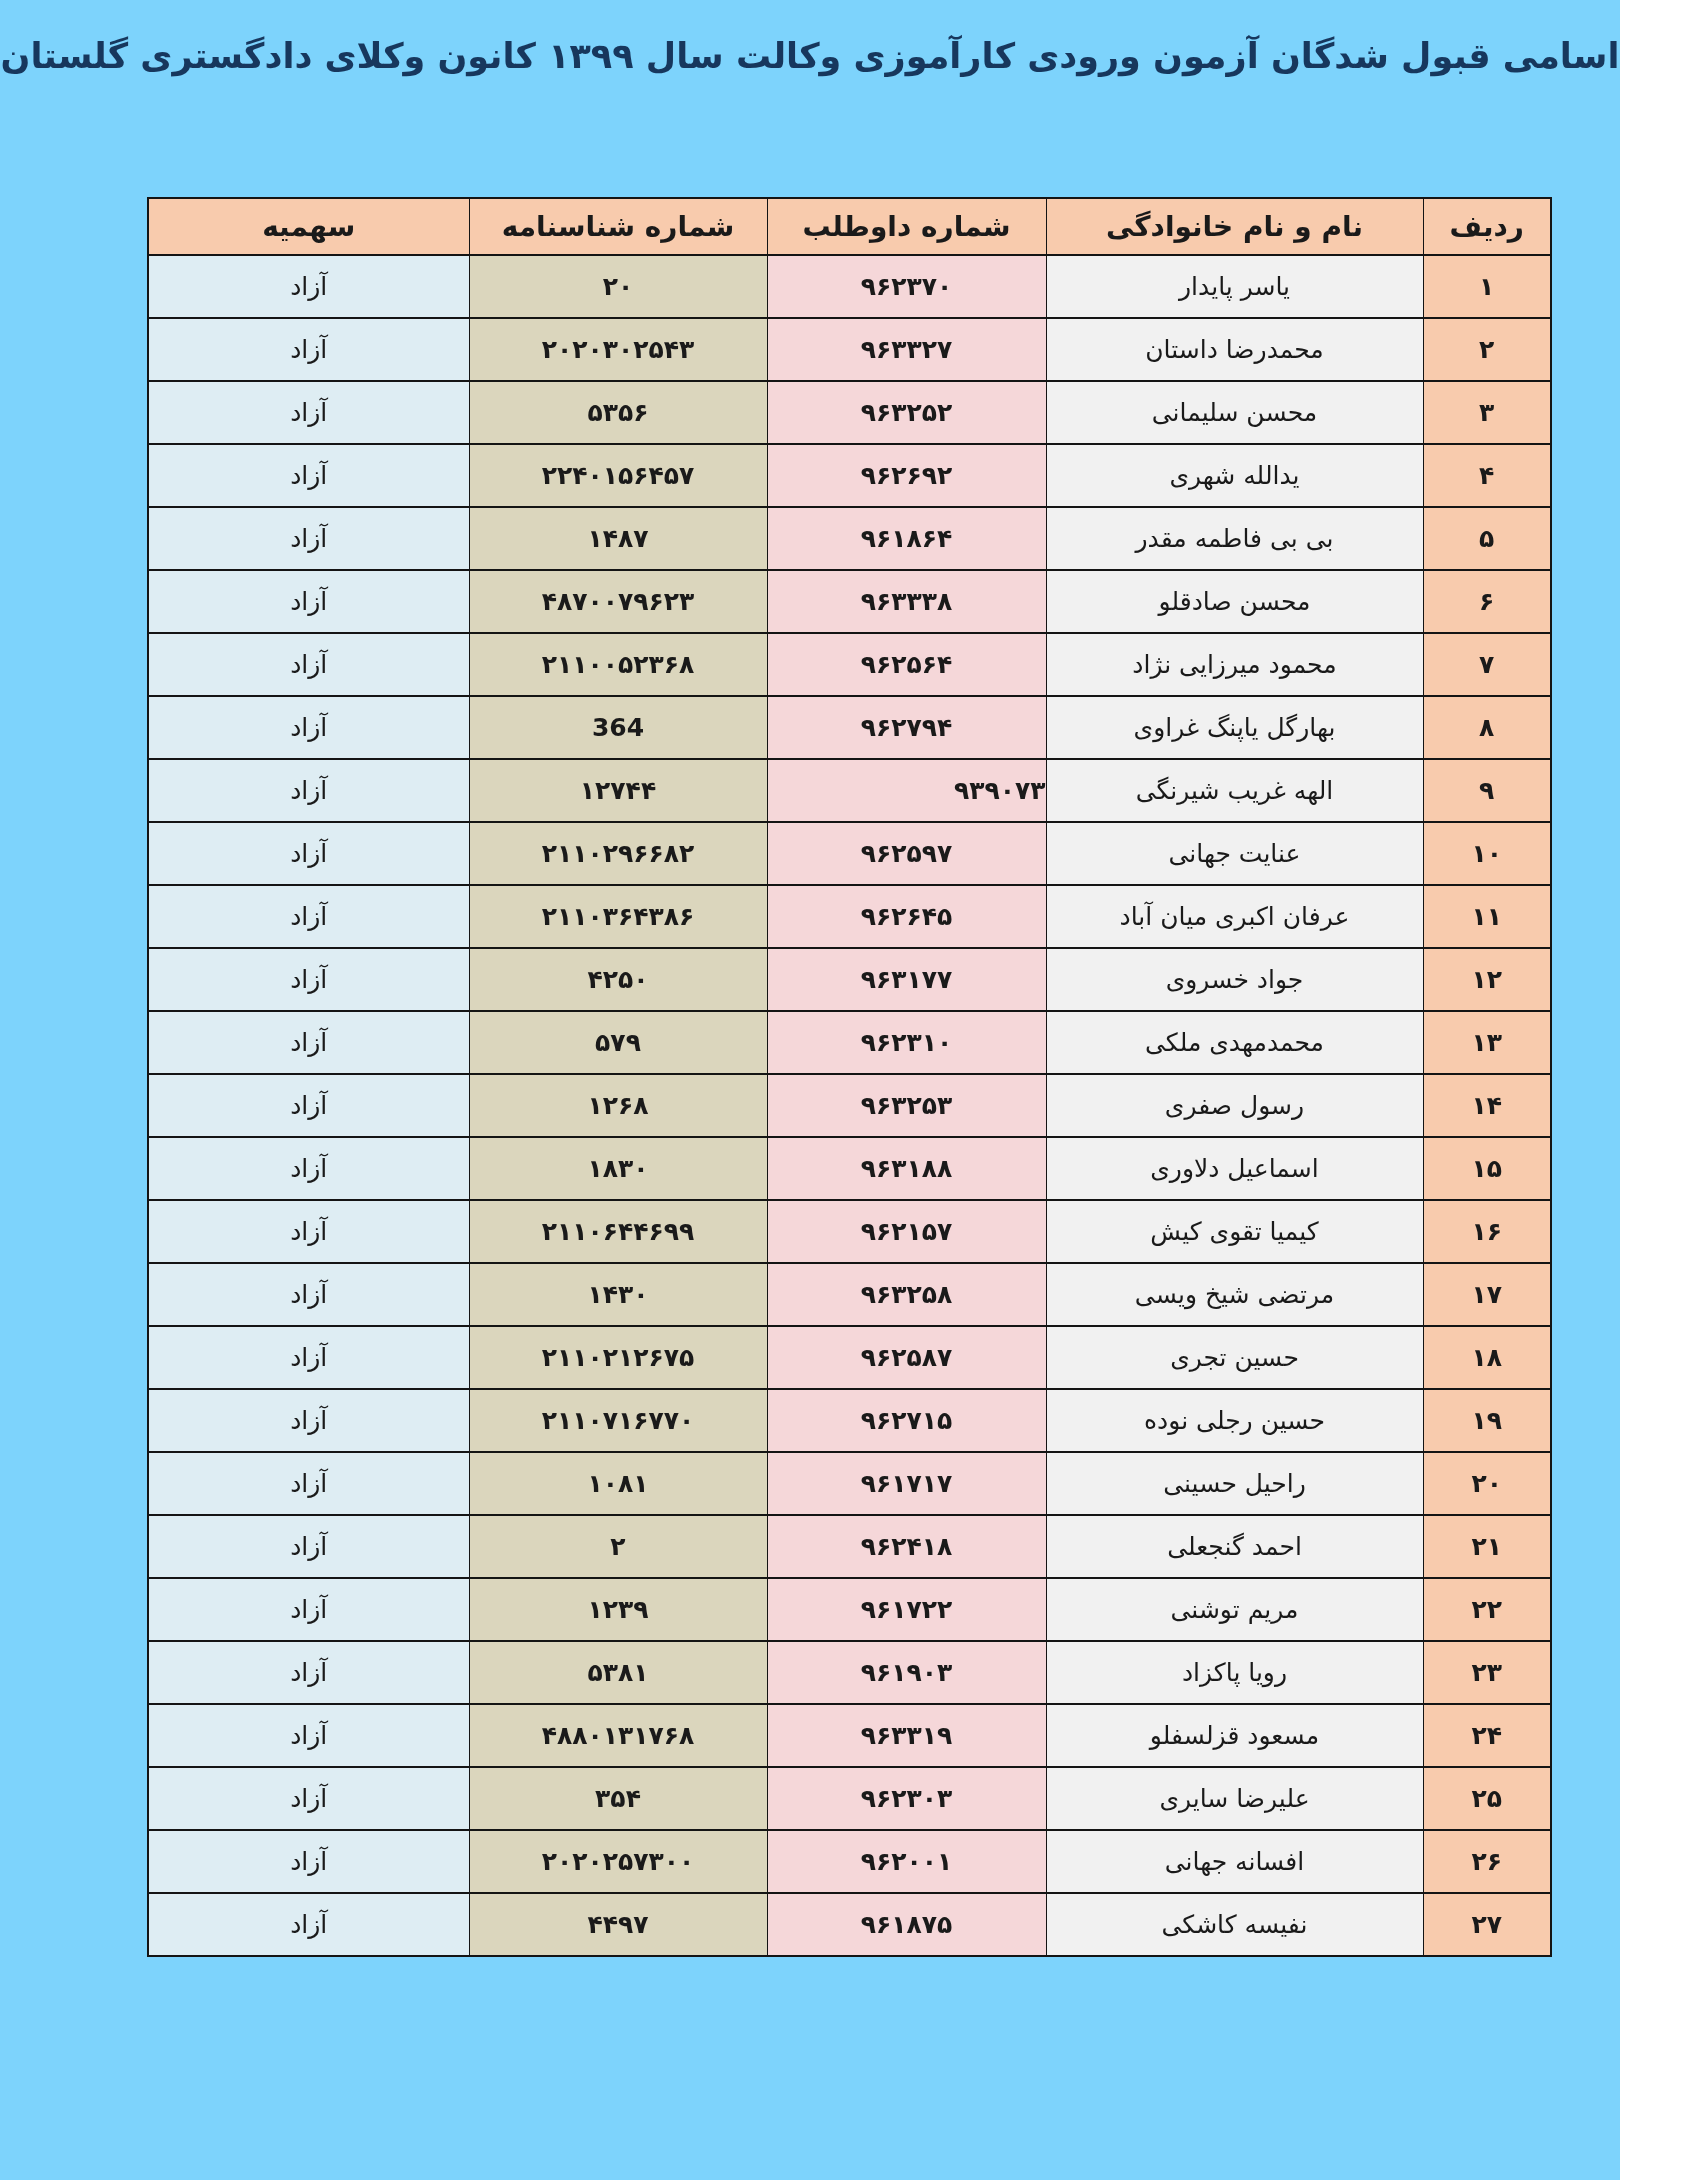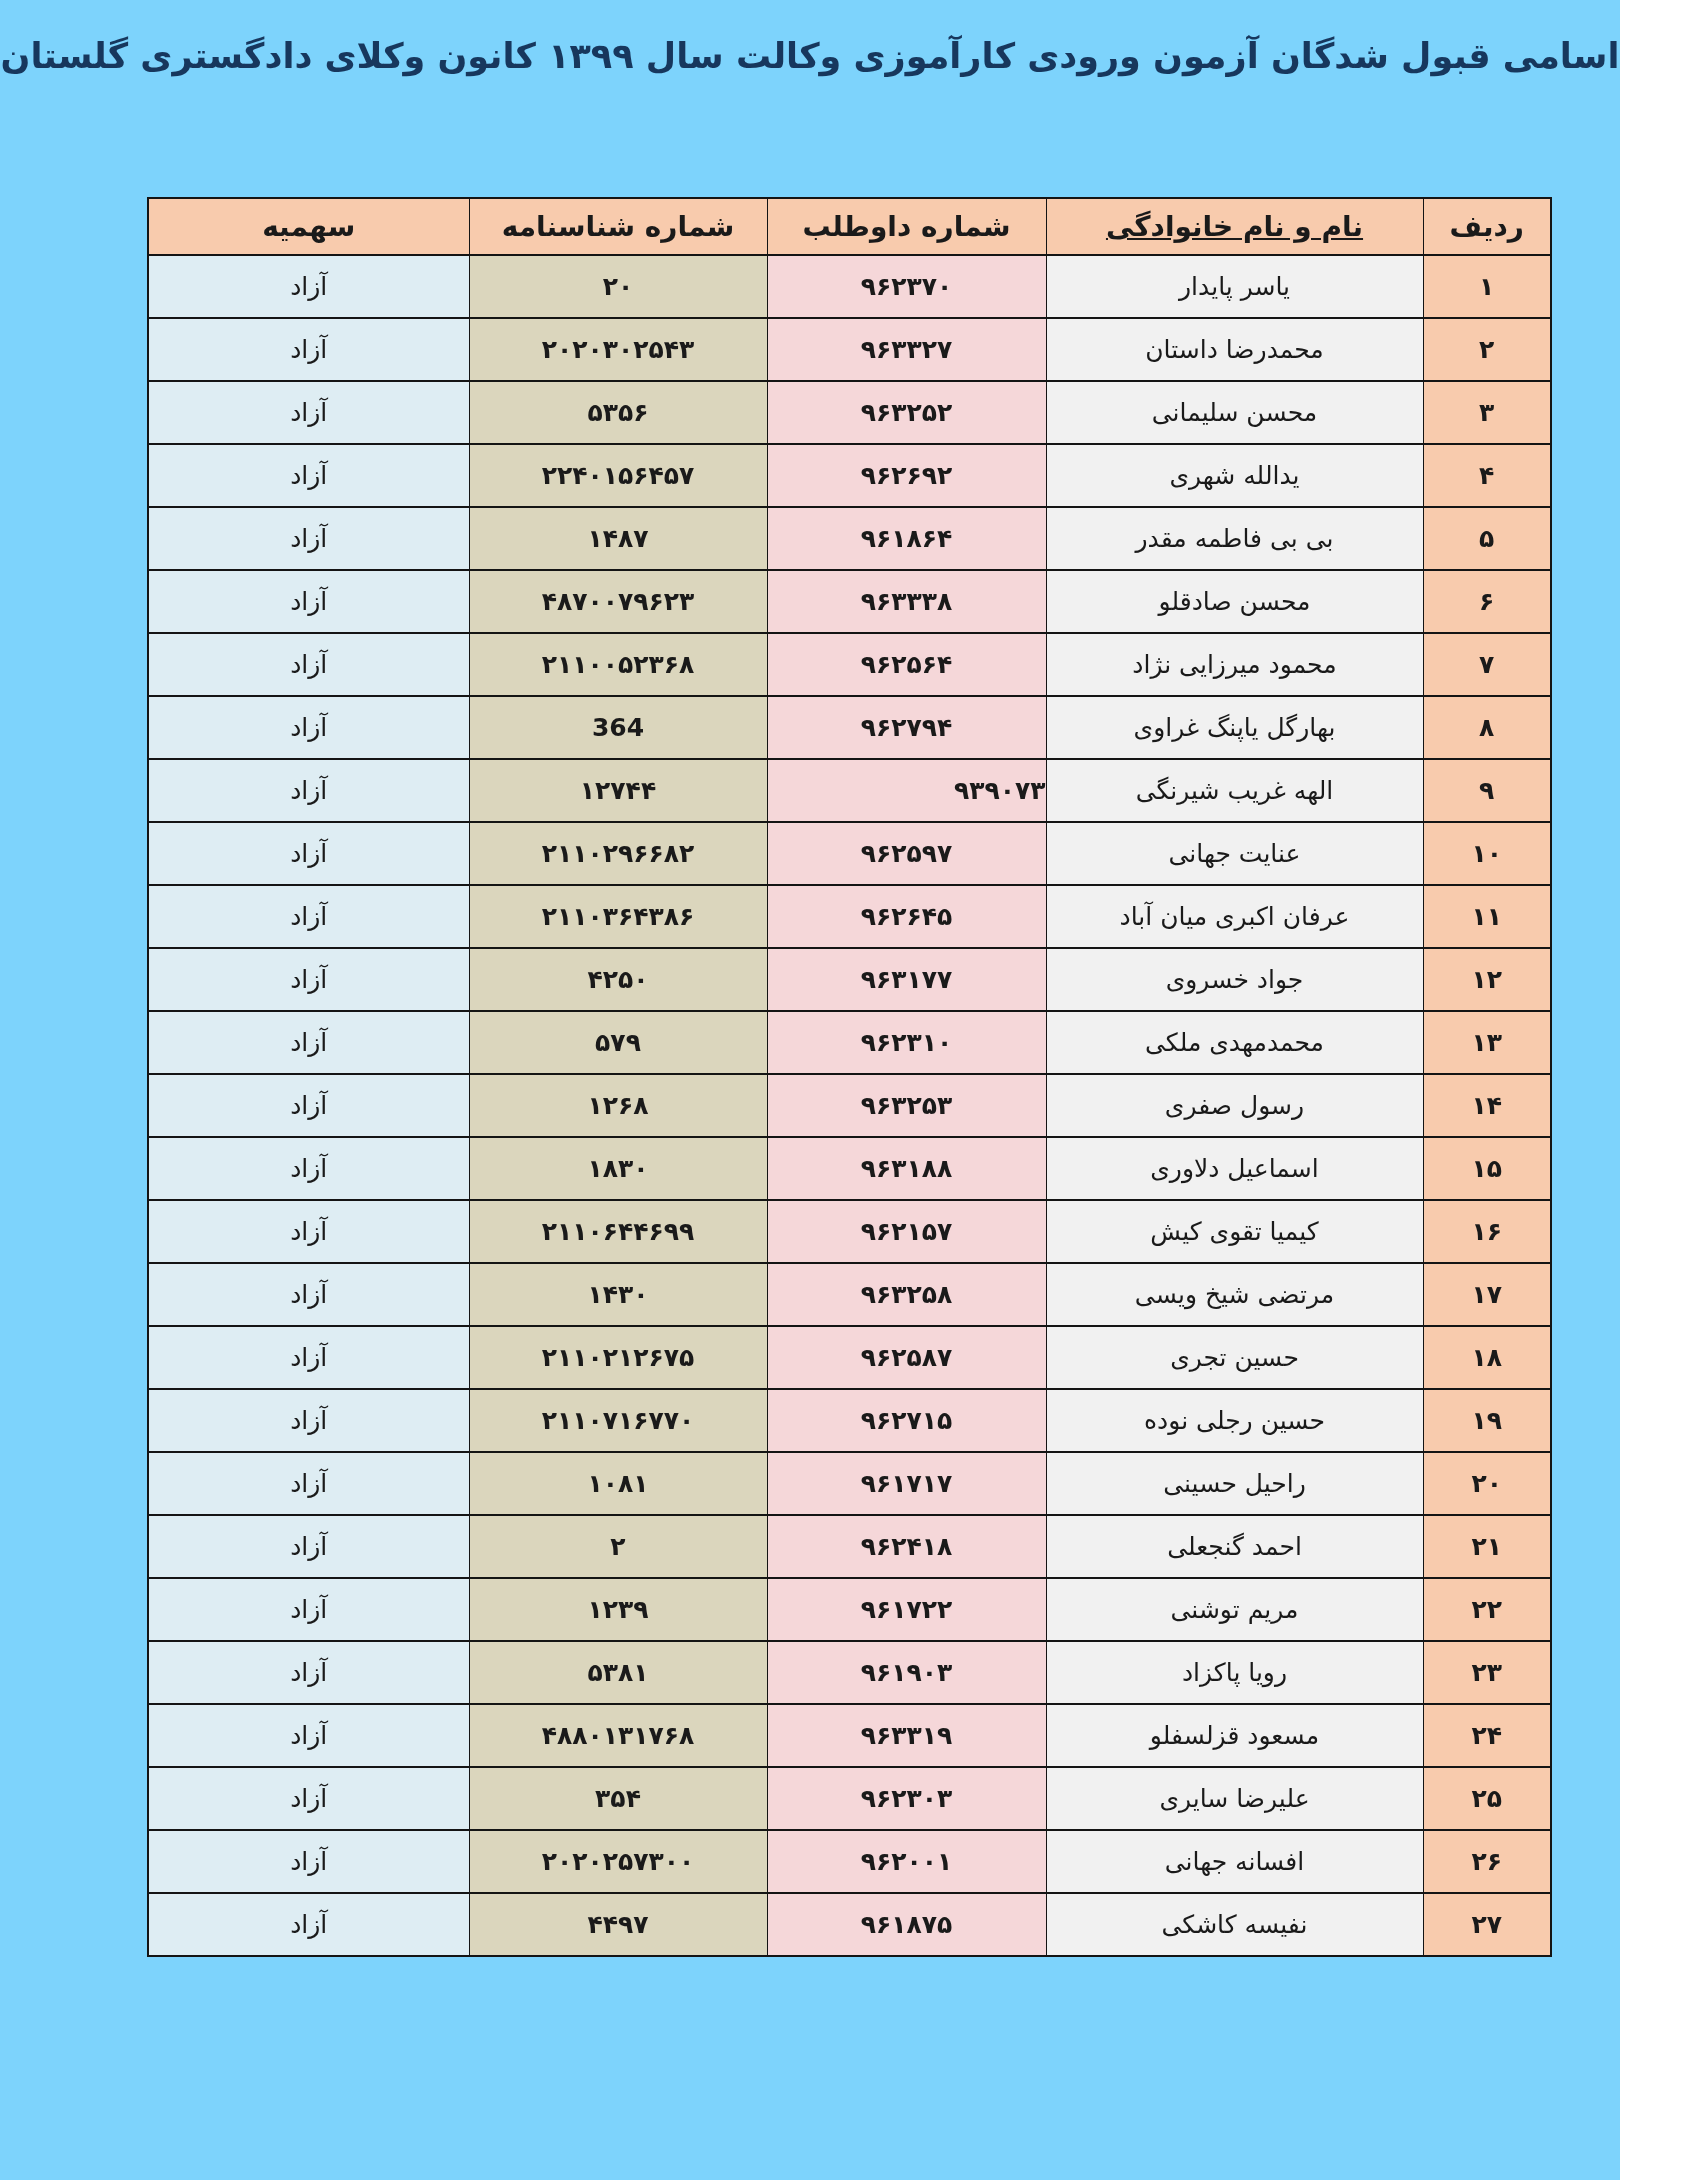--- a/index.html
+++ b/index.html
@@ -91,21 +91,21 @@
       <colgroup>
         <col class="c-radif">
         <col class="c-name">
         <col class="c-candidate">
         <col class="c-id">
         <col class="c-quota">
       </colgroup>
       <thead>
         <tr>
           <th style="background:#F8CBAD;">ردیف</th>
-          <th style="background:#F8CBAD;text-decoration:underline;">نام و نام خانوادگی</th>
+          <th style="background:#F8CBAD;">نام و نام خانوادگی</th>
           <th style="background:#F8CBAD;">شماره داوطلب</th>
           <th style="background:#F8CBAD;">شماره شناسنامه</th>
           <th style="background:#F8CBAD;">سهمیه</th>
         </tr>
       </thead>
       <tbody id="results-body">
           <tr>
       <td class="cell-radif" style="background:#F8CBAD;">۱</td>
       <td class="cell-name" style="background:#F1F1F1;">یاسر پایدار</td>
       <td class="cell-candidate" style="background:#F5D7D9;">۹۶۲۳۷۰</td>

